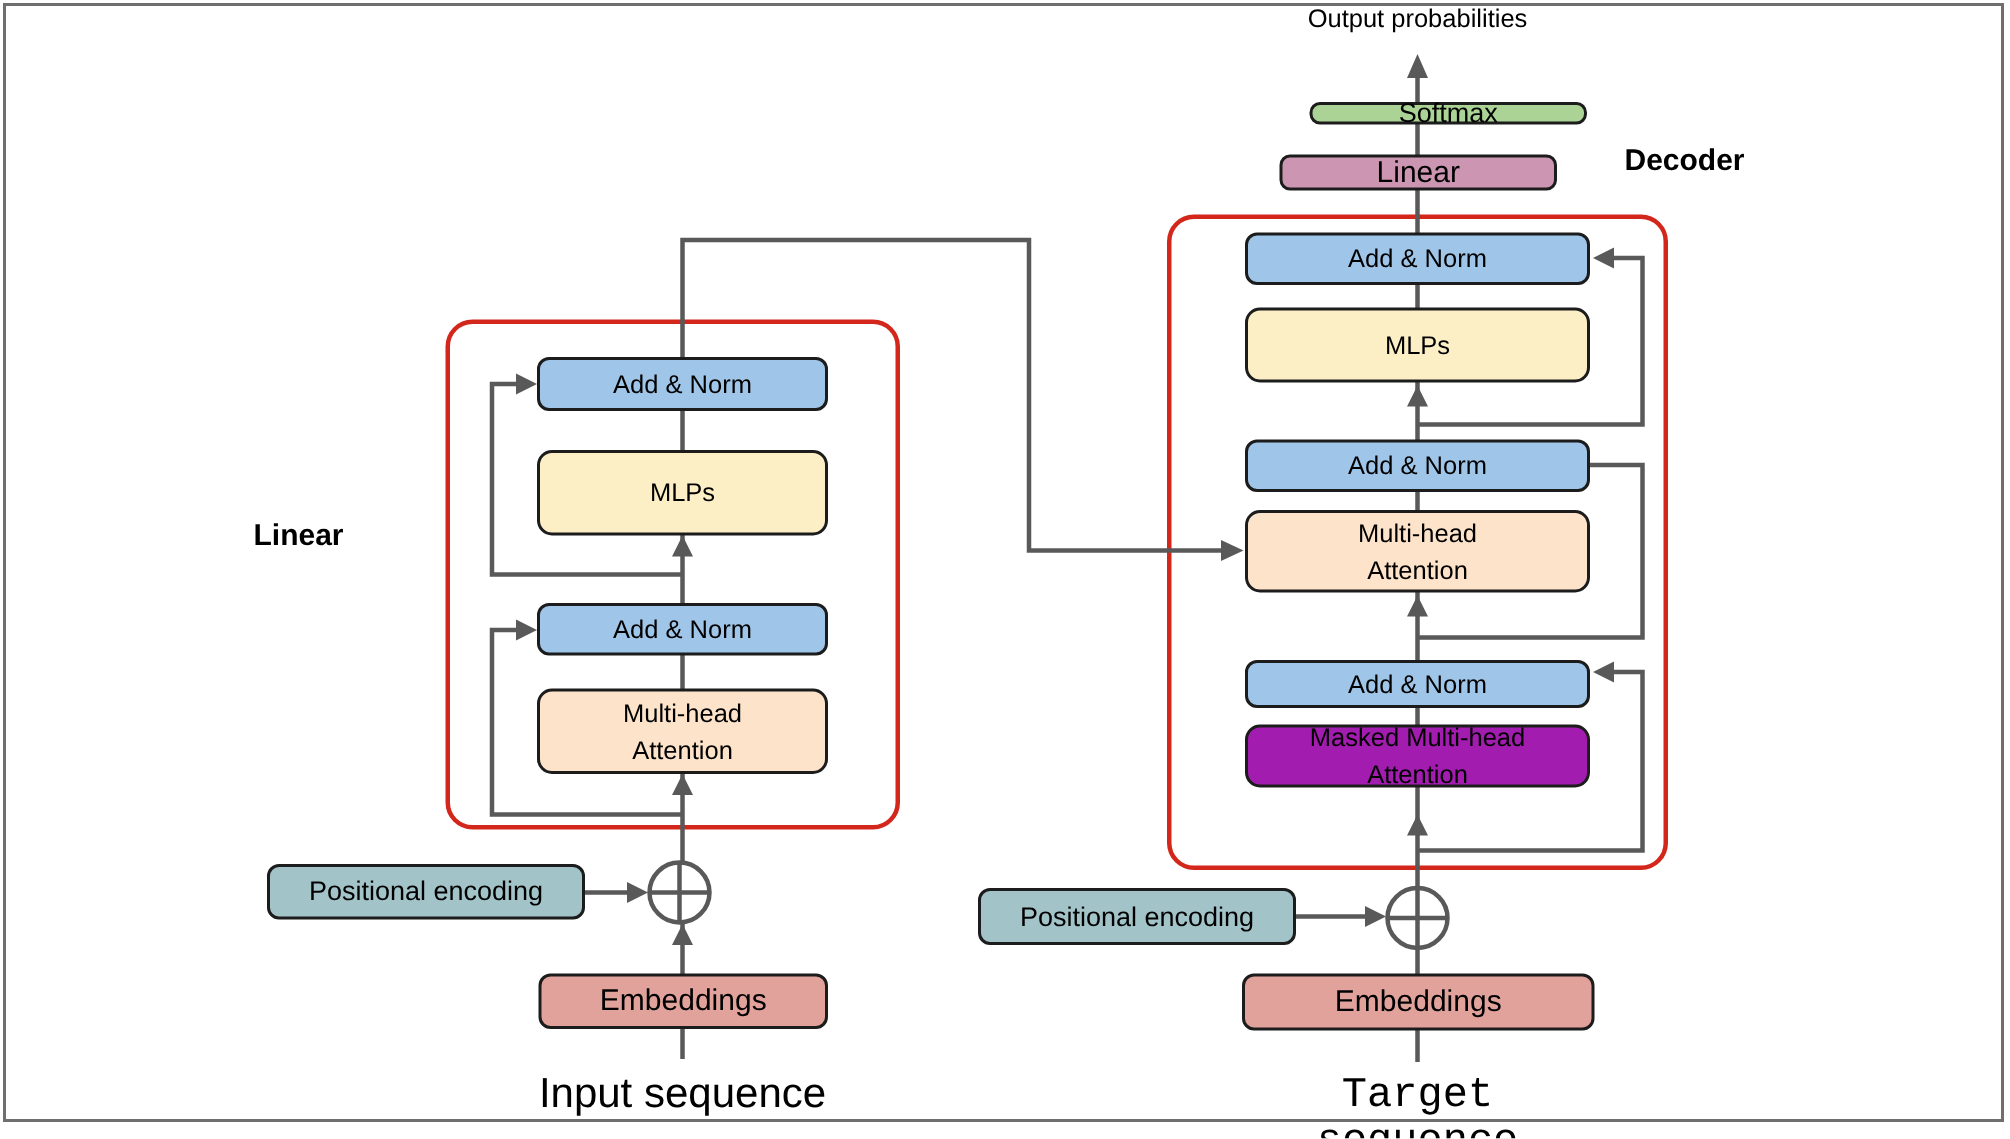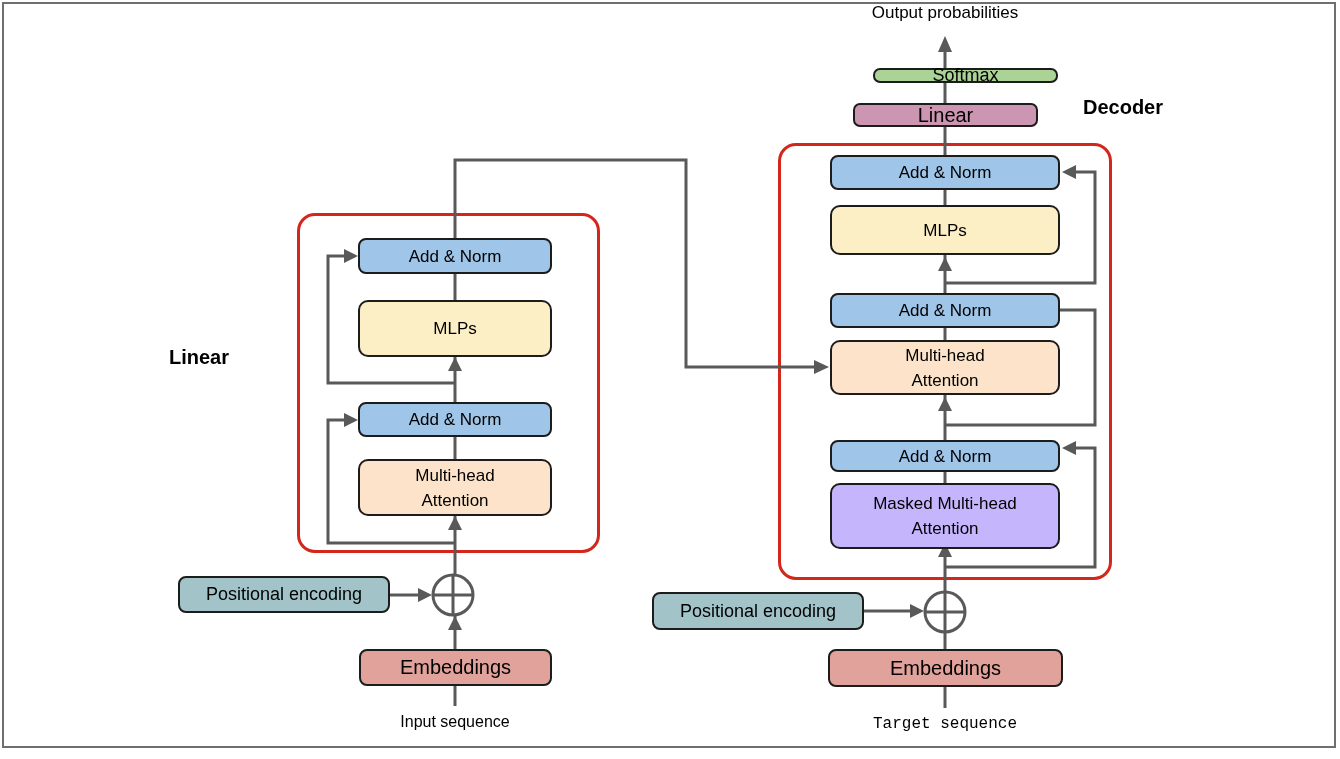--- a/index.html
+++ b/index.html
@@ -26,21 +26,21 @@
     box-sizing:border-box;
     display:flex;align-items:center;justify-content:center;
     text-align:center;font-size:17px;line-height:25px;color:#000;
   }
   .block.big{border-radius:10px;}
   .lbl{
     position:absolute;z-index:4;text-align:center;color:#000000;
   }
   .lbl.title{font-size:20px;font-weight:bold;}
   .lbl.small{font-size:17px;}
-  .lbl.seq{font-size:16px;}
+  .lbl.seq{font-size:28px;}
 </style>
 </head>
 <body>
 
 <div id="stage">
 
   <div id="frame"></div>
 
   <svg class="wires" width="1340" height="759" viewBox="0 0 1340 759">
     <g stroke="#595959" stroke-width="3" fill="none">
@@ -108,21 +108,21 @@
   </div>
   <div class="block" style="left:830px;top:293px;width:230px;height:35px;background:#9fc5e8;">
     <span>Add &amp; Norm</span>
   </div>
   <div class="block big" style="left:830px;top:340px;width:230px;height:55px;background:#fce3c9;">
     <span style="max-width:140px;">Multi-head Attention</span>
   </div>
   <div class="block" style="left:830px;top:440px;width:230px;height:32px;background:#9fc5e8;">
     <span>Add &amp; Norm</span>
   </div>
-  <div class="block big" style="left:830px;top:483px;width:230px;height:66px;background:#c4b5fd;justify-content:center;">
+  <div class="block big" style="left:830px;top:483px;width:230px;height:42px;background:#a21caf;justify-content:center;">
     <span style="max-width:210px;">Masked Multi-head Attention</span>
   </div>
 
   <div class="block" style="left:358px;top:238px;width:194px;height:36px;background:#9fc5e8;">
     <span>Add &amp; Norm</span>
   </div>
   <div class="block big" style="left:358px;top:300px;width:194px;height:57px;background:#fcefc5;">
     <span>MLPs</span>
   </div>
   <div class="block" style="left:358px;top:402px;width:194px;height:35px;background:#9fc5e8;">

